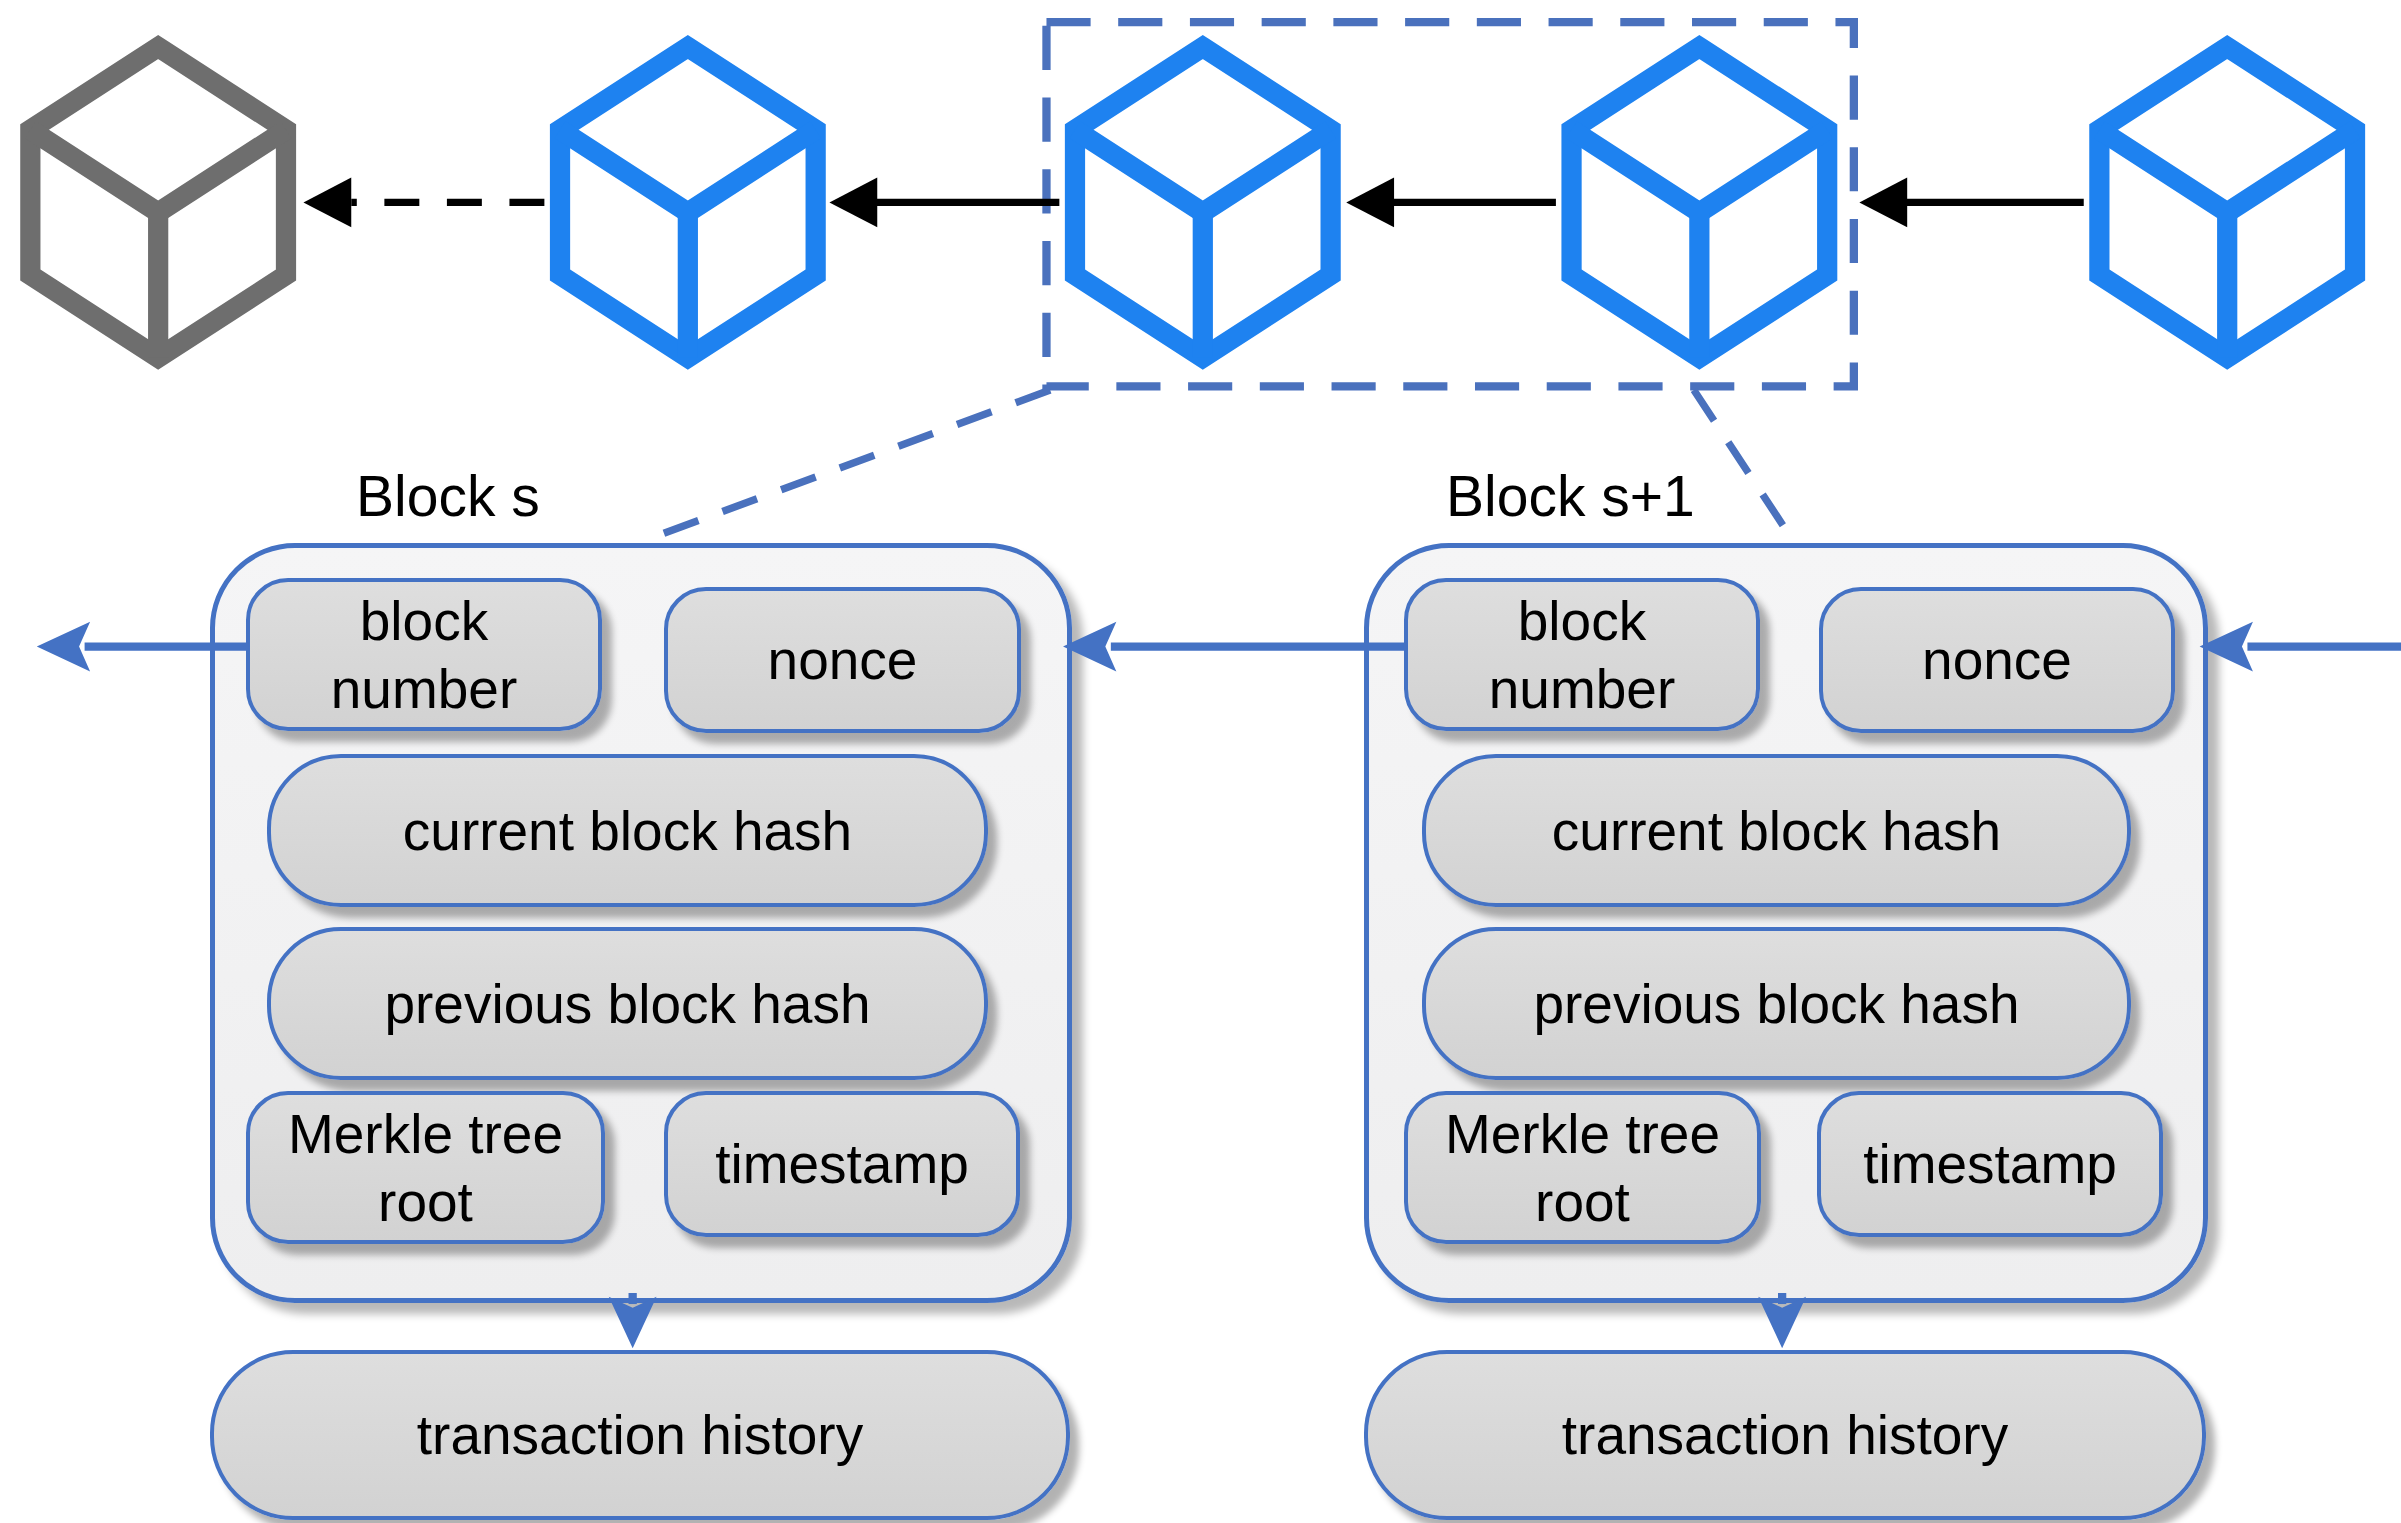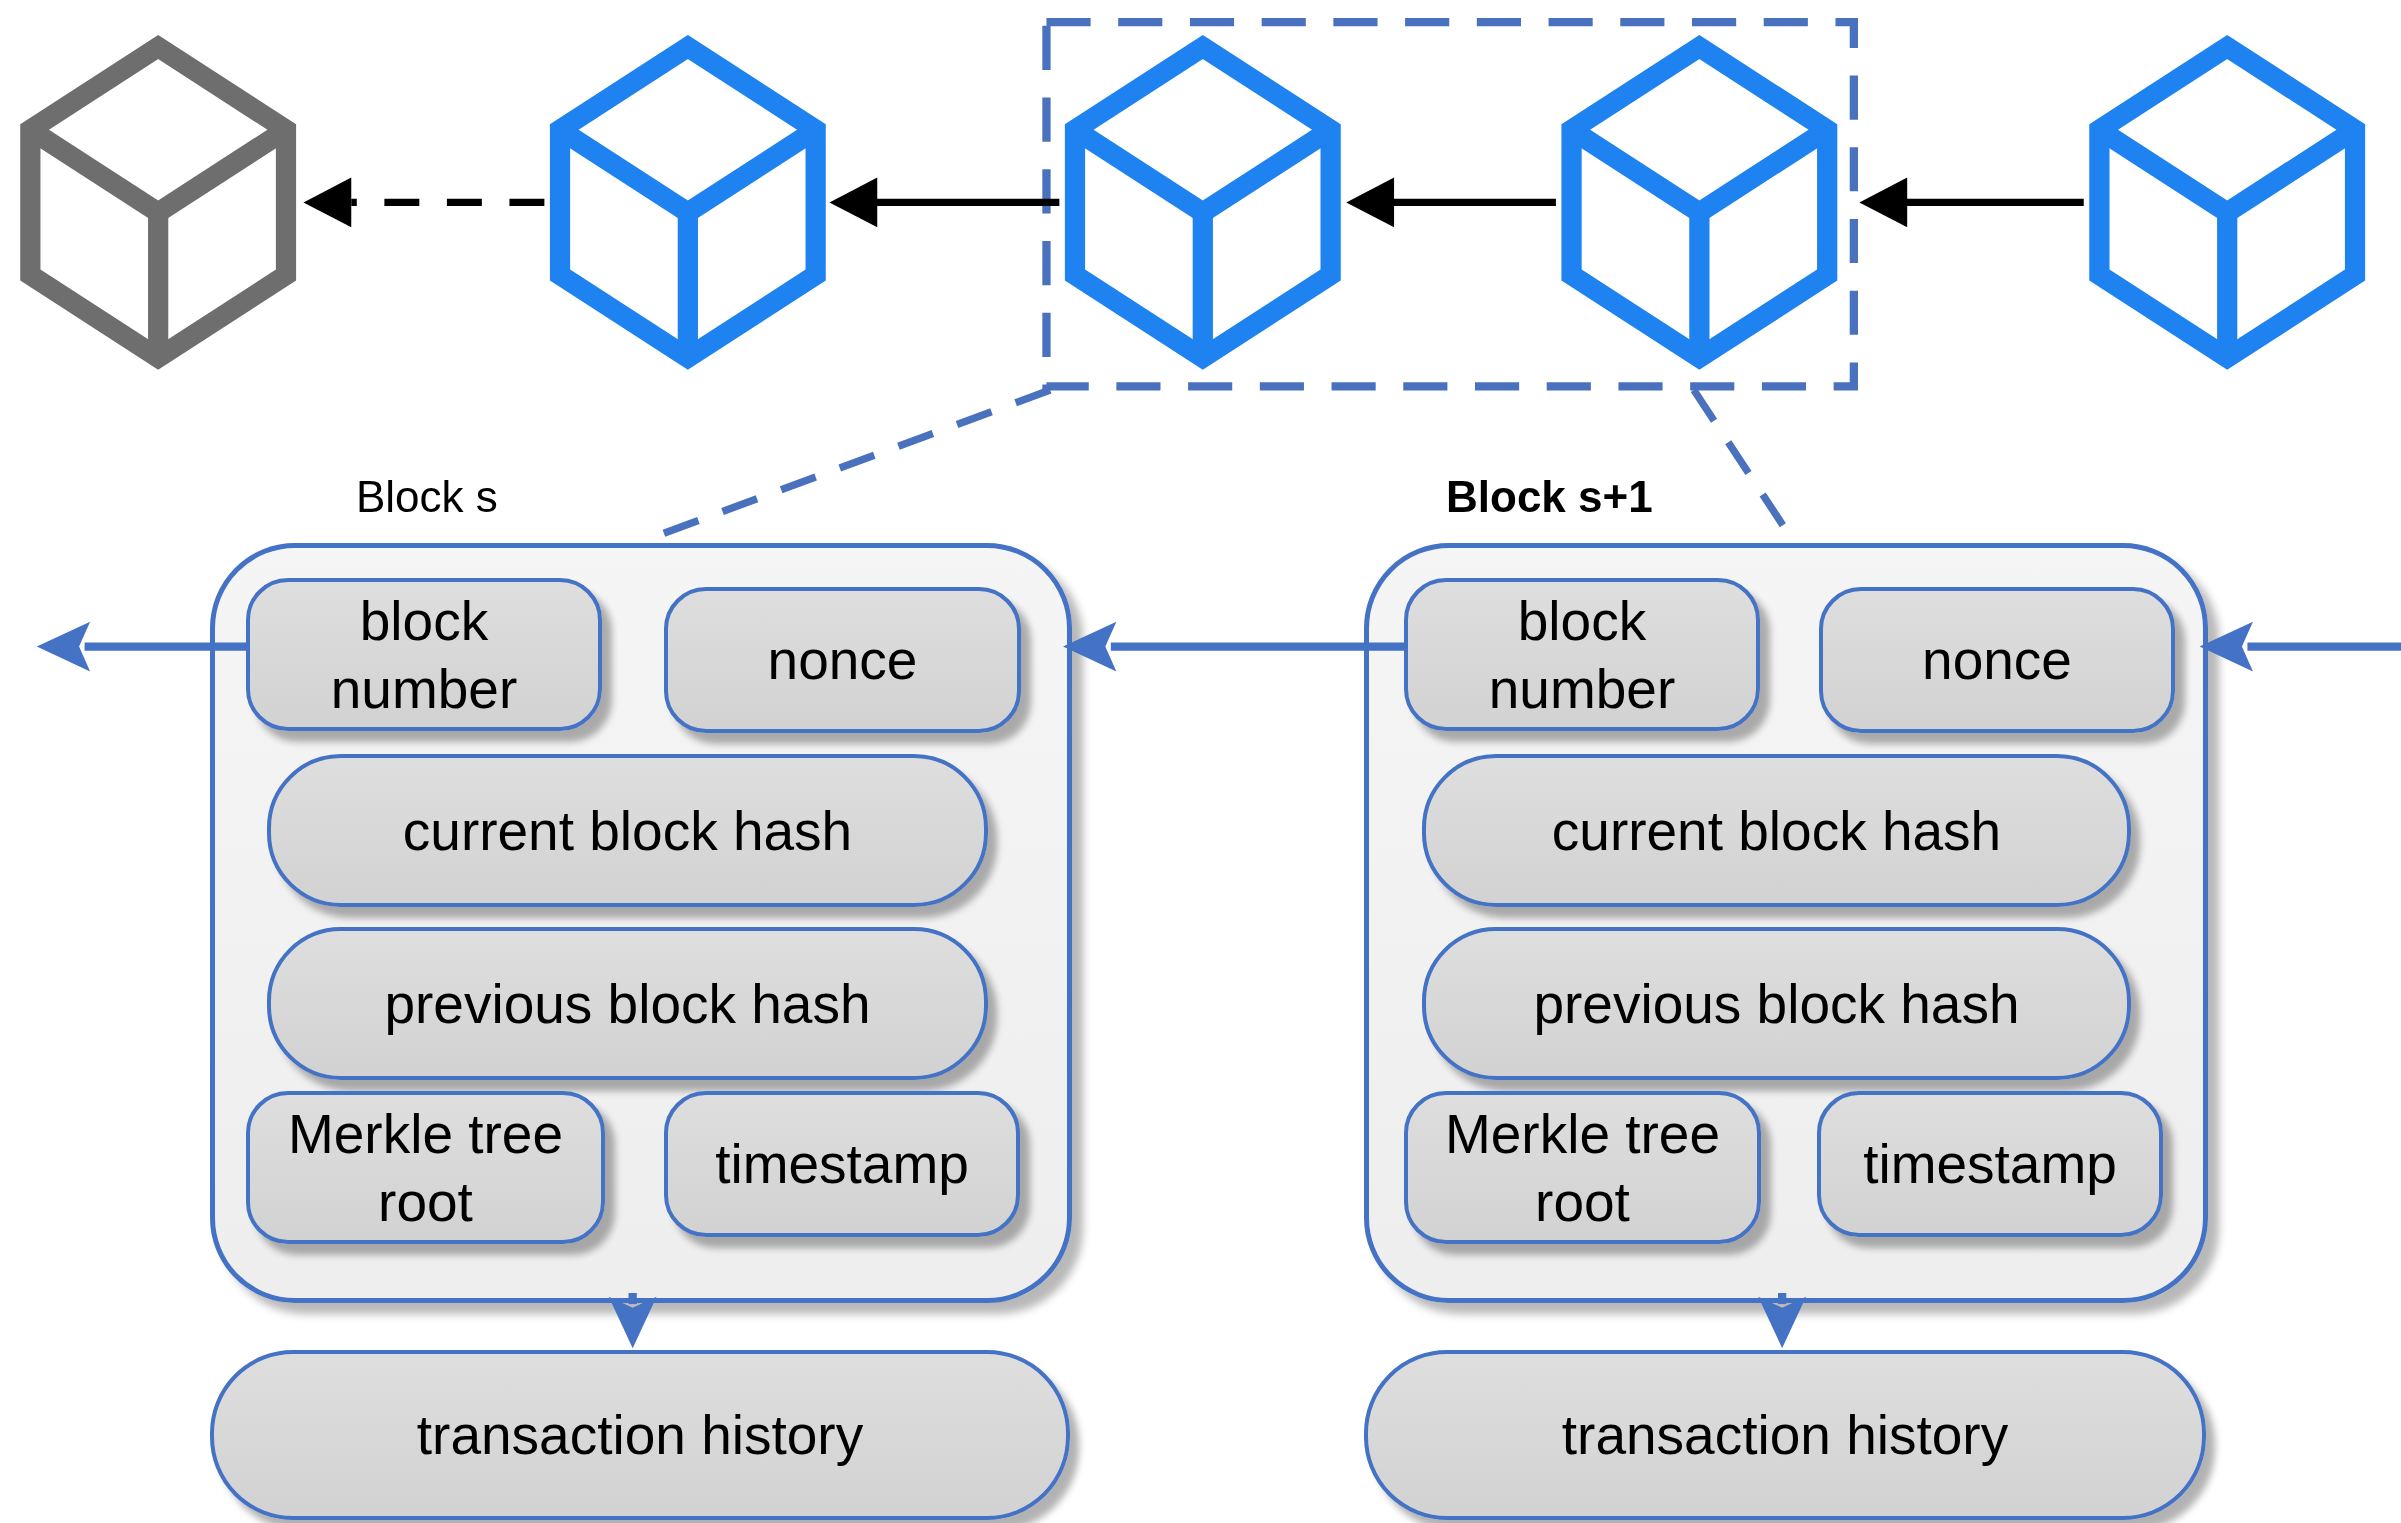--- a/index.html
+++ b/index.html
@@ -54,25 +54,25 @@
   #s1-number   {left:1404px;top:578px; width:348px; height:145px;}
   #s1-nonce    {left:1819px;top:587px; width:348px; height:138px;}
   #s1-current  {left:1422px;top:754px; width:701px; height:145px;}
   #s1-previous {left:1422px;top:927px;width:701px; height:145px;}
   #s1-merkle   {left:1404px;top:1091px;width:349px; height:145px;}
   #s1-timestamp{left:1817px;top:1091px;width:338px; height:138px;}
   #s1-history  {left:1364px;top:1350px;width:834px; height:162px;}
   
   .block-label{
     position:absolute;top:467px;
-    font-size:44px;line-height:59px;color:#000;
+    font-size:57px;line-height:59px;color:#000;
     z-index:6;
   }
   #label-s{left:356px;}
-  #label-s1{left:1446px;font-weight:bold;}
+  #label-s1{left:1446px;}
 </style>
 </head>
 <body>
 
 <div id="canvas">
 
   <div class="block-label" id="label-s">Block s</div>
   <div class="block" id="block-s"></div>
   <div class="pill small" id="s-number">block
 number</div>

